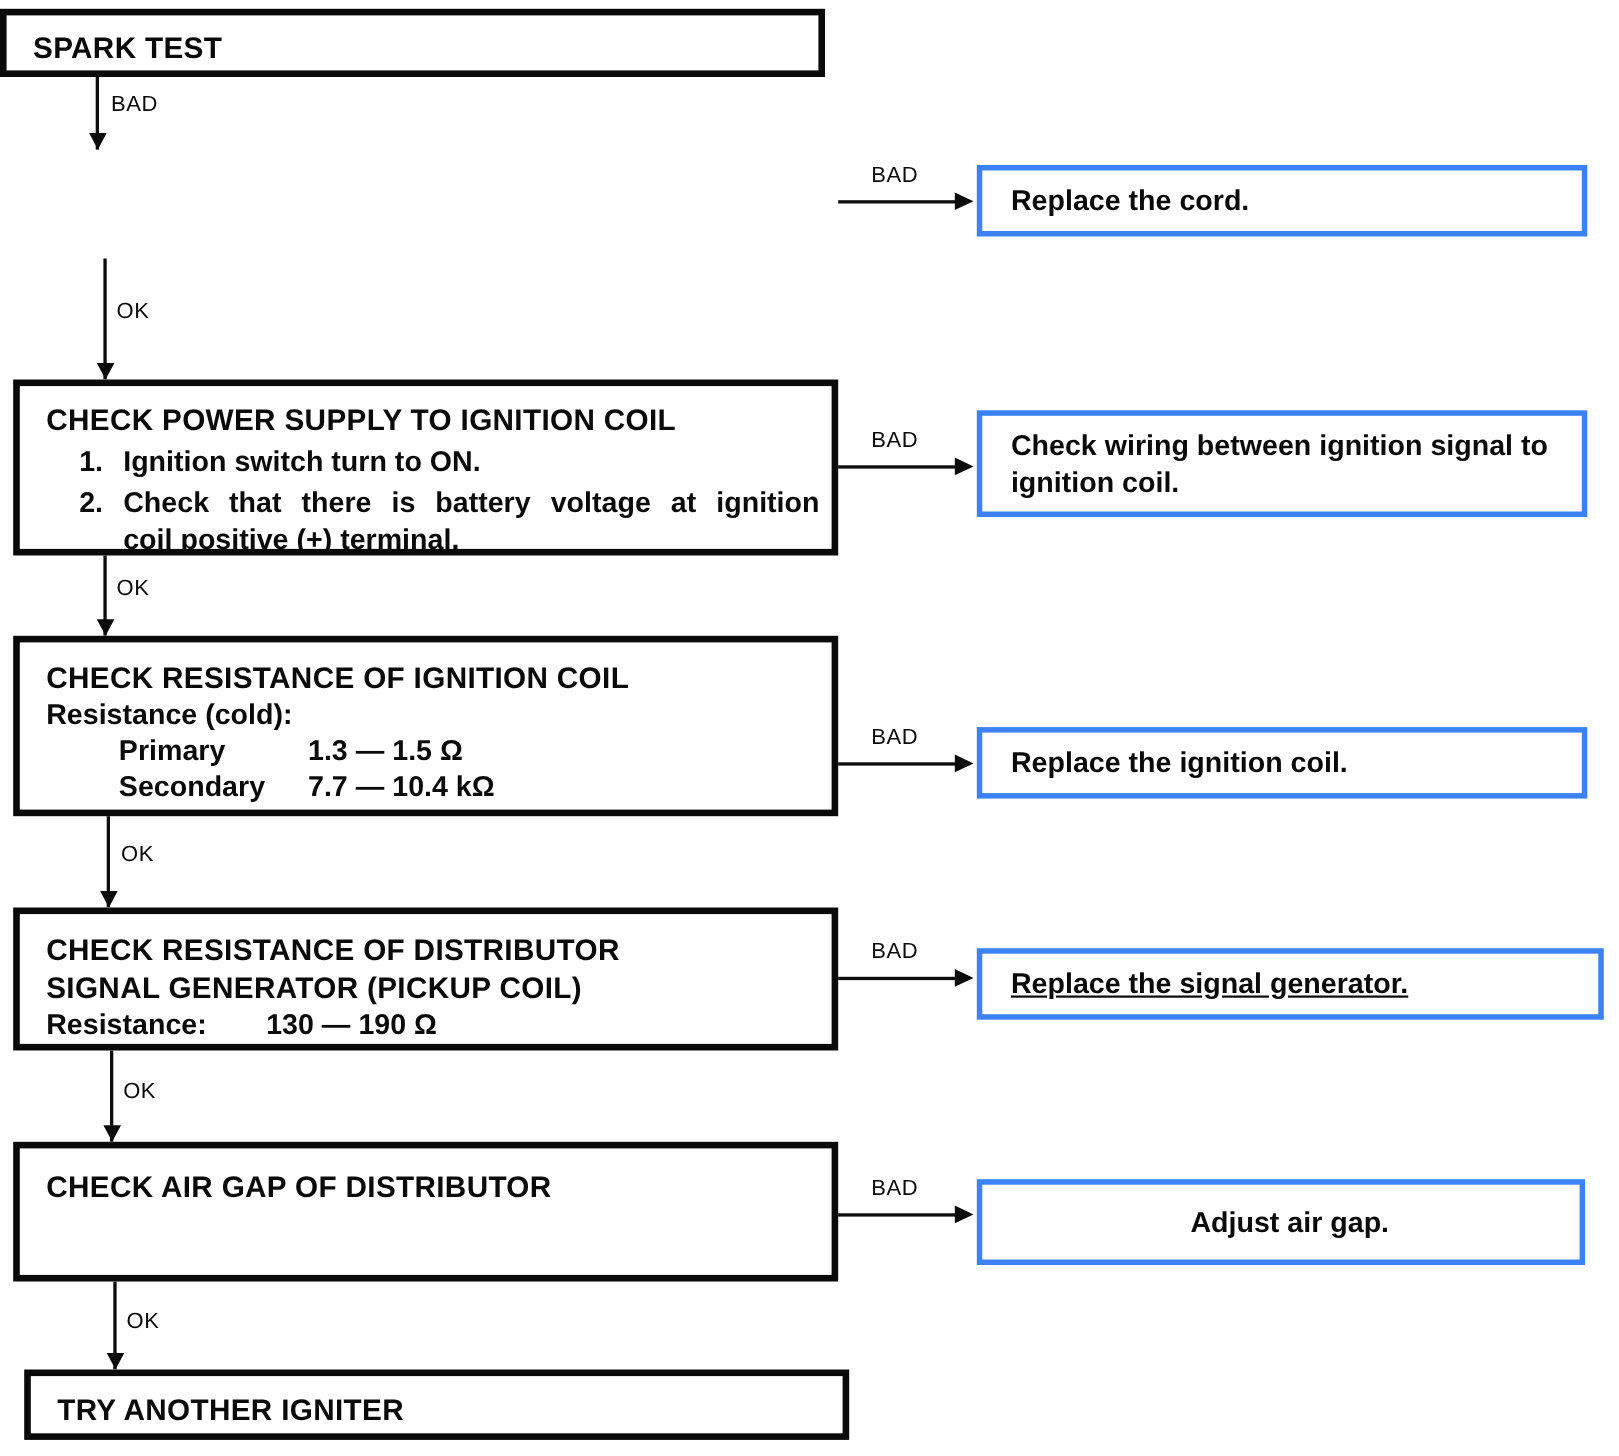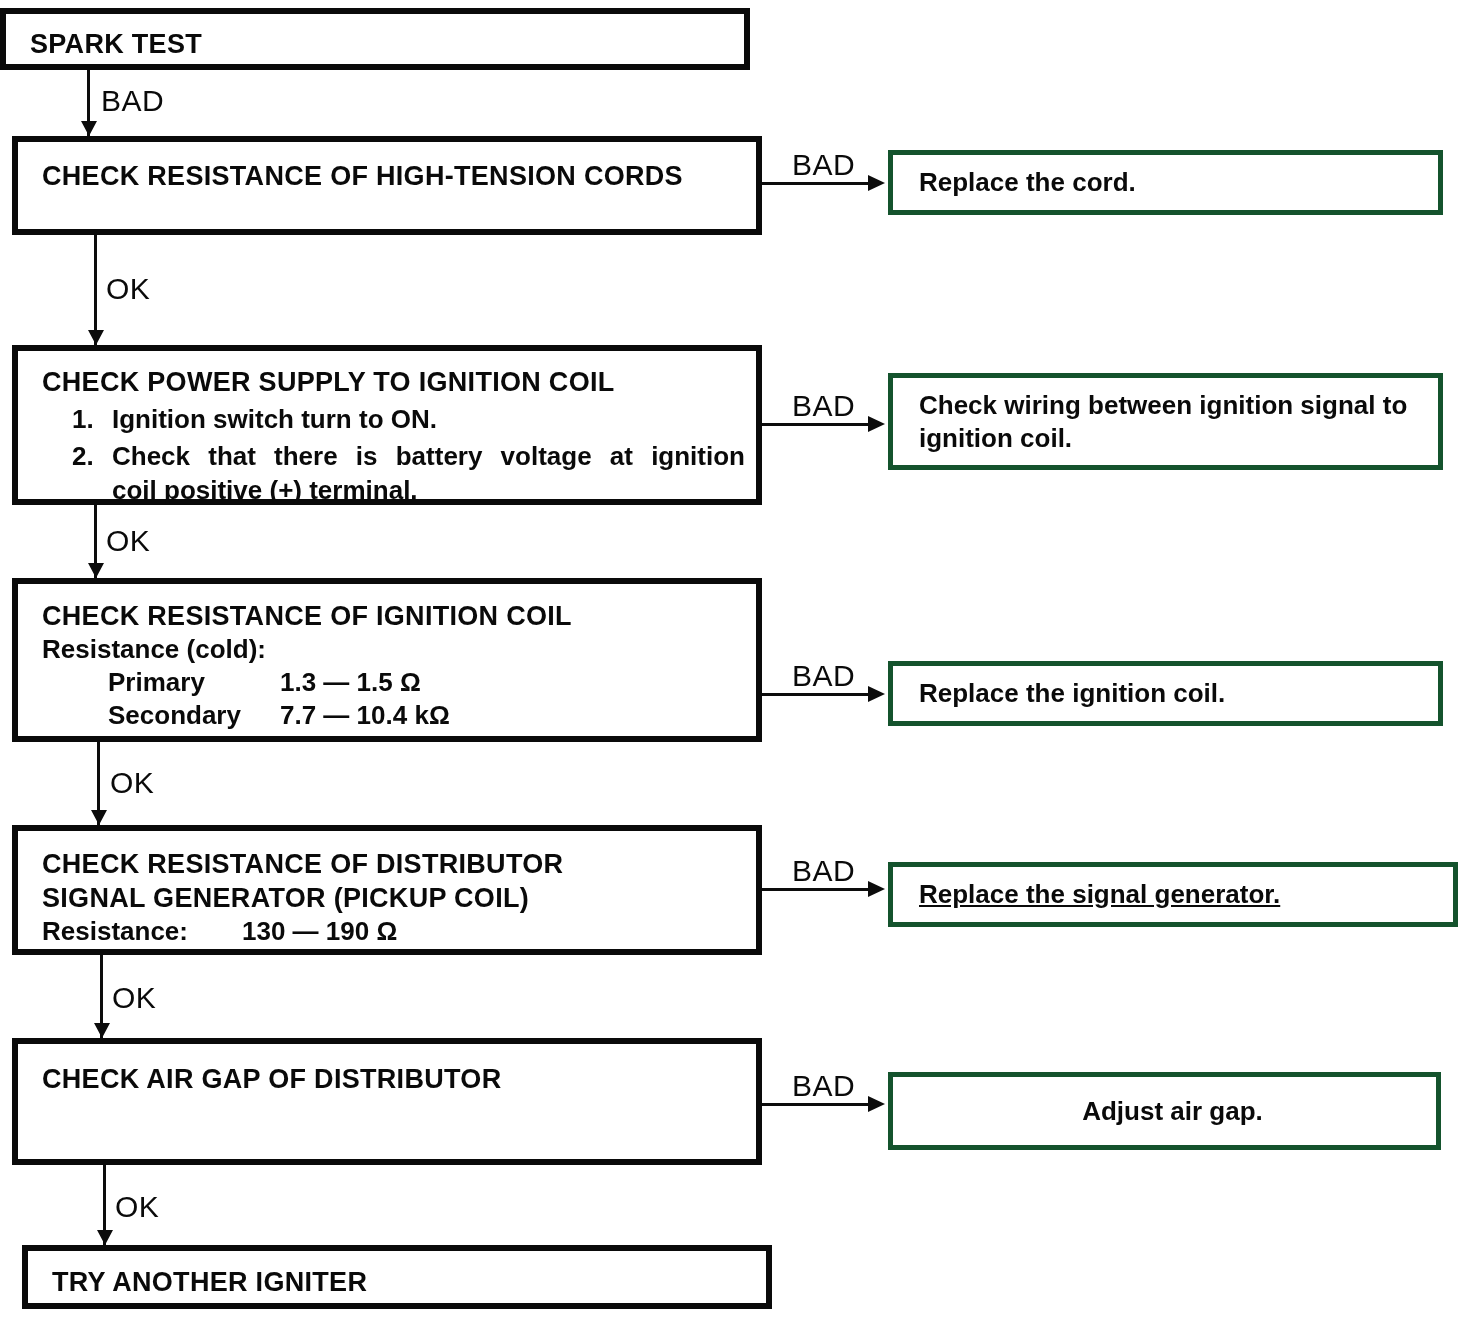--- a/index.html
+++ b/index.html
@@ -6,21 +6,21 @@
   .canvas {
     position:relative; width:1472px; height:1324px; background:#ffffff;
     font-family:"Liberation Sans", sans-serif; color:#0a0a0a; overflow:hidden;
   }
   .box {
     position:absolute; box-sizing:border-box; background:#ffffff;
     border:6px solid #0a0a0a;
   }
   .abox {
     position:absolute; box-sizing:border-box; background:#ffffff;
-    border:5px solid #14532d; display:flex; flex-direction:column;
+    border:5px solid #3b82f6; display:flex; flex-direction:column;
     justify-content:center; padding-left:26px; padding-right:10px;
   }
   .title { font-weight:bold; font-size:27px; letter-spacing:0.3px; line-height:34px; }
   .btext { font-weight:bold; font-size:26px; line-height:33px; }
   .list-row { display:flex; font-weight:bold; font-size:26px; line-height:34px; margin-top:3px; }
   .list-num { width:40px; margin-left:30px; flex:none; }
   .list-body { width:633px; }
   .jline { display:block; text-align:justify; text-align-last:justify; width:633px; }
   .spec-row { display:flex; font-weight:bold; font-size:26px; line-height:33px; }
   .spec-ind { margin-left:66px; }
@@ -32,38 +32,35 @@
   .ah-down {
     position:absolute; width:0; height:0;
     border-left:8px solid transparent; border-right:8px solid transparent;
     border-top:15px solid #0c0c0c;
   }
   .ah-right {
     position:absolute; width:0; height:0;
     border-top:8px solid transparent; border-bottom:8px solid transparent;
     border-left:17px solid #0c0c0c;
   }
-  .clabel { position:absolute; font-size:30px; font-weight:normal; letter-spacing:0.5px; }
+  .clabel { position:absolute; font-size:20px; font-weight:normal; letter-spacing:0.5px; }
 </style>
 </head>
 <body>
 
 <div class="canvas">
 
   <div class="box" style="left:0; top:8px; width:750px; height:62px; padding:13px 0 0 24px;">
     <div class="title">SPARK TEST</div>
   </div>
 
   <div class="vline" style="left:87px; top:70px; height:66px;"></div>
   <div class="ah-down" style="left:81px; top:121px;"></div>
   <div class="clabel" style="left:101px; top:84px;">BAD</div>
 
-  <div class="box" style="left:12px; top:136px; width:750px; height:99px; padding:17px 0 0 24px;">
-    <div class="title">CHECK RESISTANCE OF HIGH-TENSION CORDS</div>
-  </div>
 
   <div class="hline" style="left:762px; top:182px; width:118px;"></div>
   <div class="ah-right" style="left:868px; top:175px;"></div>
   <div class="clabel" style="left:792px; top:148px;">BAD</div>
   <div class="abox" style="left:888px; top:150px; width:555px; height:65px;">
     <div class="btext">Replace the cord.</div>
   </div>
 
   <div class="vline" style="left:94px; top:235px; height:110px;"></div>
   <div class="ah-down" style="left:88px; top:330px;"></div>

